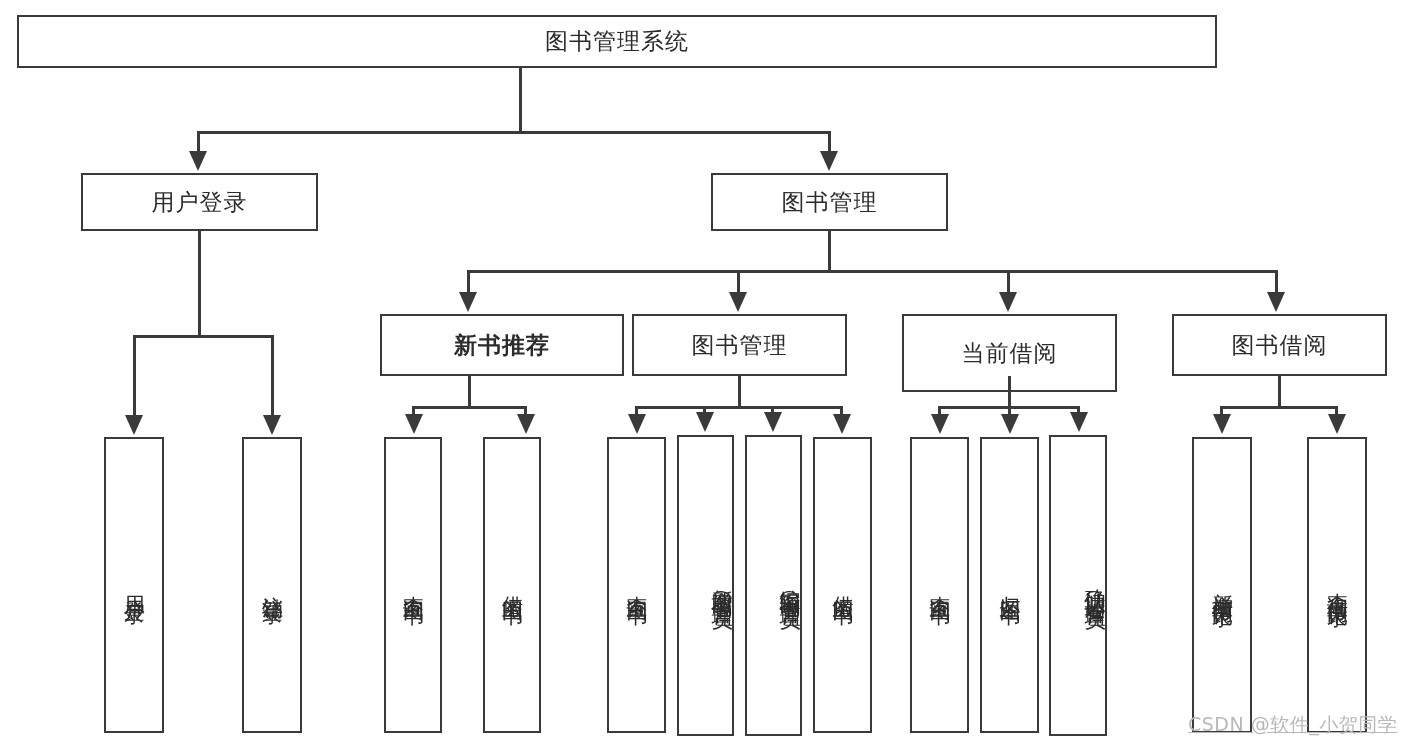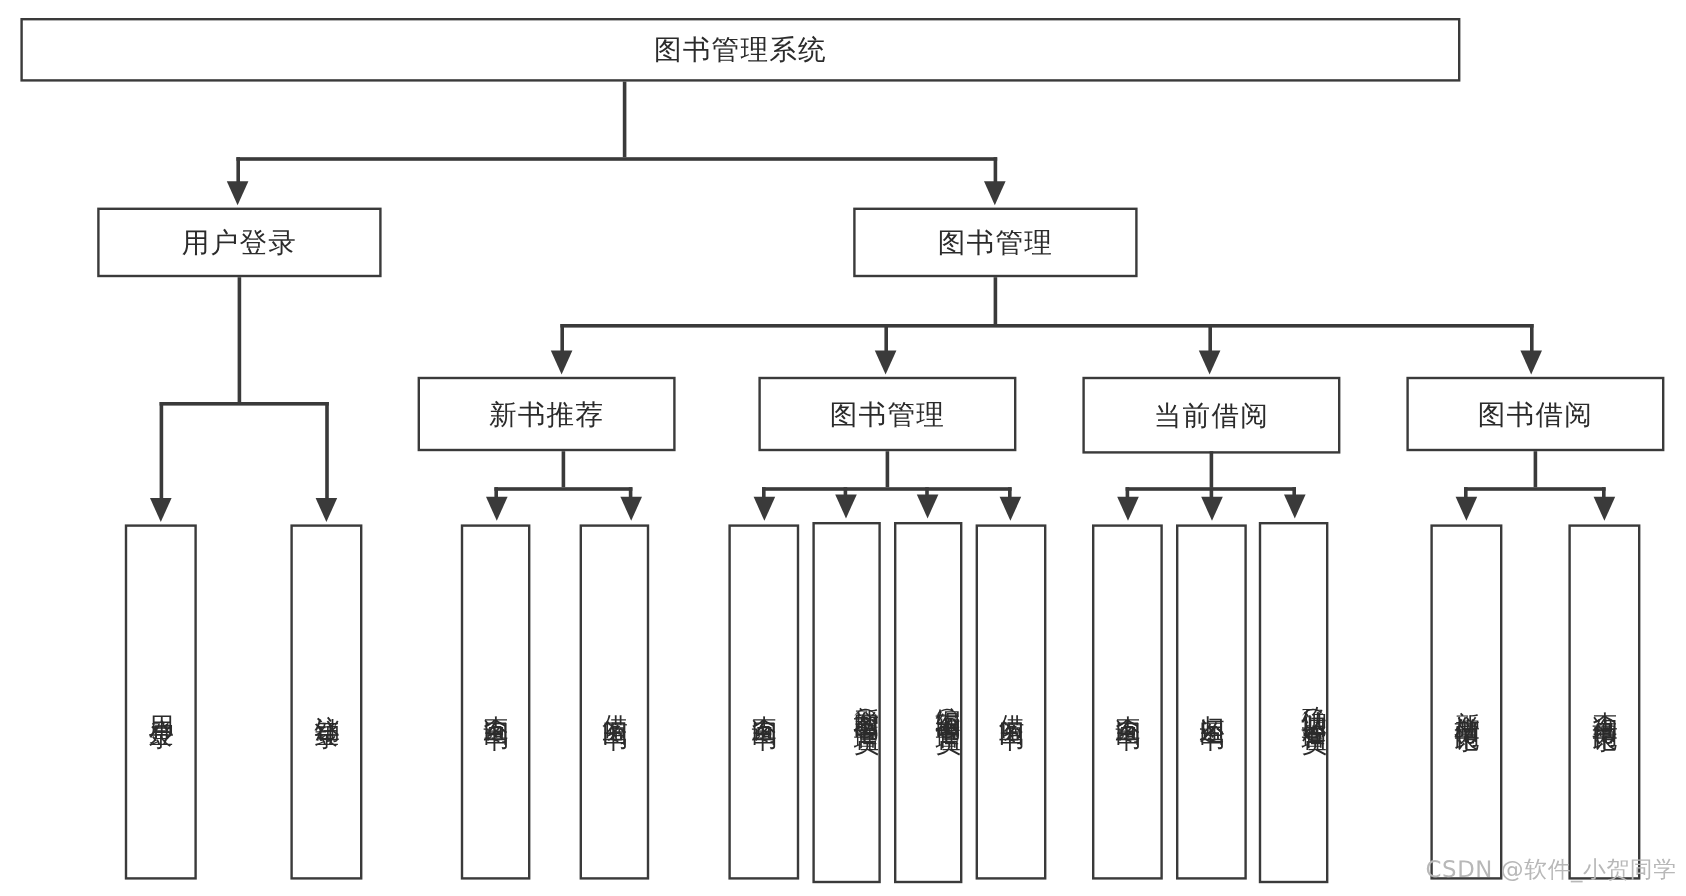--- a/index.html
+++ b/index.html
@@ -58,20 +58,21 @@
     border-left: 9px solid transparent;
     border-right: 9px solid transparent;
     border-top: 20px solid #3a3a3a;
   }
   .watermark {
     position: absolute;
     font-size: 19px;
     color: #b8b8b8;
     white-space: nowrap;
     letter-spacing: 0.5px;
+    text-decoration: underline;
   }
 </style>
 </head>
 <body>
 
 <div id="canvas">
 
   <div class="node horiz" style="left:17px; top:15px; width:1200px; height:53px;">
     <span>图书管理系统</span>
   </div>
@@ -104,27 +105,27 @@
   <div class="edge h" style="left:467px; top:270px; width:811px; height:3px;"></div>
   <div class="edge v" style="left:467px; top:270px; width:3px; height:24px;"></div>
   <div class="arrow" style="left:459px; top:292px;"></div>
   <div class="edge v" style="left:737px; top:270px; width:3px; height:24px;"></div>
   <div class="arrow" style="left:729px; top:292px;"></div>
   <div class="edge v" style="left:1007px; top:270px; width:3px; height:24px;"></div>
   <div class="arrow" style="left:999px; top:292px;"></div>
   <div class="edge v" style="left:1275px; top:270px; width:3px; height:24px;"></div>
   <div class="arrow" style="left:1267px; top:292px;"></div>
 
-  <div class="node horiz" style="left:348px; top:314px; width:215px; height:62px;">
+  <div class="node horiz" style="left:380px; top:314px; width:244px; height:62px;font-weight:bold;">
     <span>新书推荐</span>
   </div>
   <div class="node horiz" style="left:632px; top:314px; width:215px; height:62px;">
     <span>图书管理</span>
   </div>
-  <div class="node horiz" style="left:902px; top:314px; width:215px; height:64px;">
+  <div class="node horiz" style="left:902px; top:314px; width:215px; height:78px;">
     <span>当前借阅</span>
   </div>
   <div class="node horiz" style="left:1172px; top:314px; width:215px; height:62px;">
     <span>图书借阅</span>
   </div>
 
   <div class="edge v" style="left:468px; top:376px; width:3px; height:30px;"></div>
   <div class="edge h" style="left:412px; top:406px; width:115px; height:3px;"></div>
   <div class="edge v" style="left:412px; top:406px; width:3px; height:12px;"></div>
   <div class="arrow" style="left:405px; top:414px;"></div>

